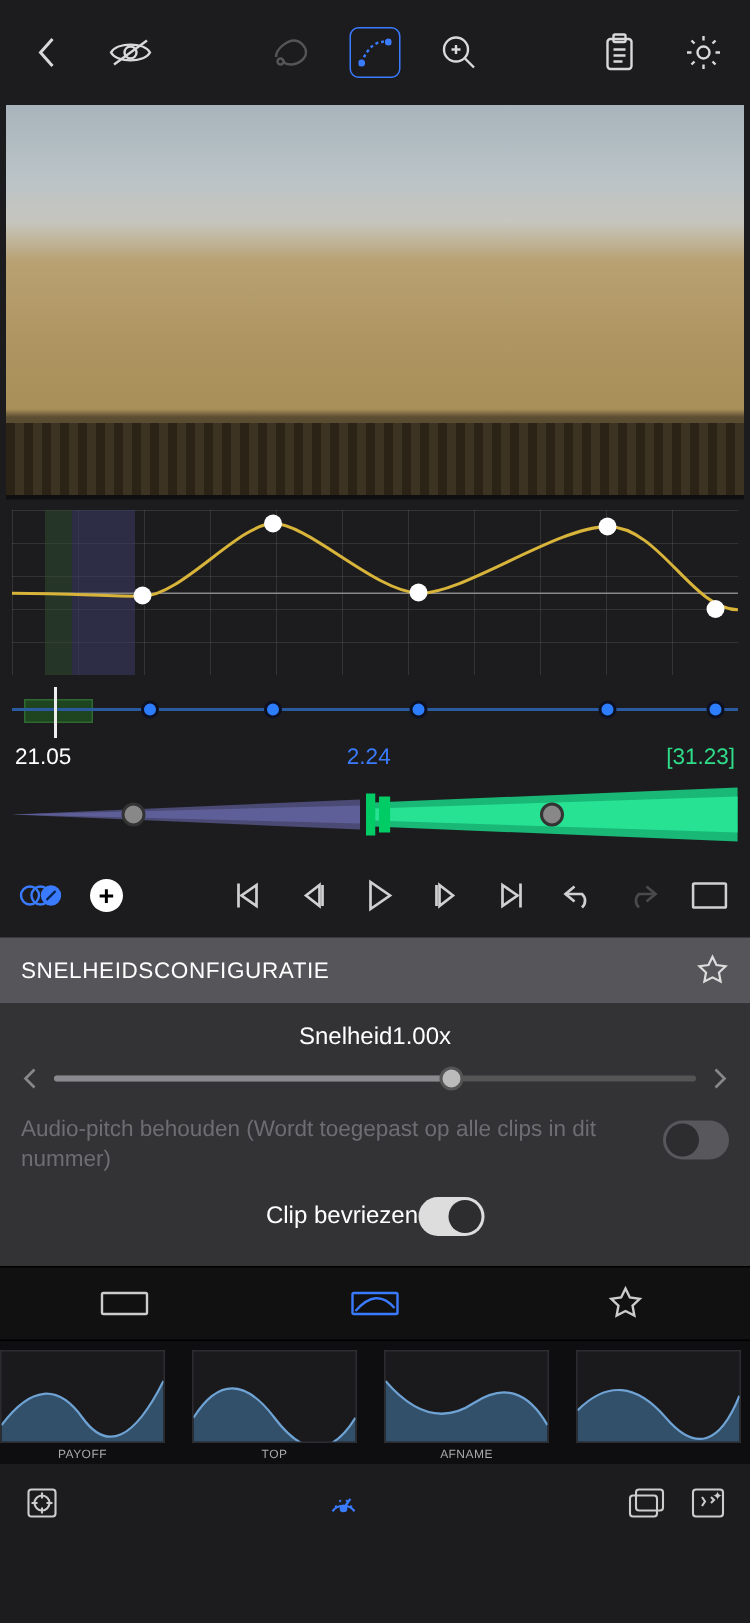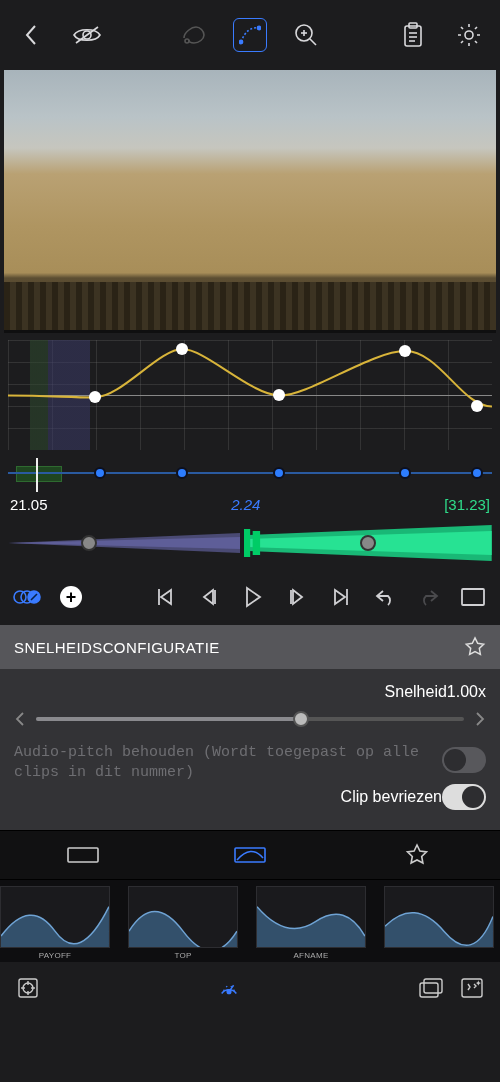--- a/index.html
+++ b/index.html
@@ -70,21 +70,21 @@
   .kf-dot{position:absolute; width:12px; height:12px; border-radius:50%; background:#fff; transform:translate(-50%,-50%);}
   
   
   .mini-timeline{ margin:8px 8px 0; height:34px; position:relative;}
   .mini-track{position:absolute; top:14px; left:0; right:0; height:2px; background:#2a5aa0;}
   .mini-clip{position:absolute; top:8px; height:16px; background:#1f4520; border:1px solid #2e6a30;}
   .mini-kf{position:absolute; top:9px; width:12px; height:12px; border-radius:50%; background:#2d7dff; border:2px solid #0c1020; transform:translateX(-50%);}
   .mini-playhead{position:absolute; top:0; bottom:0; width:2px; background:#eee;}
   
   .time-row{display:flex; justify-content:space-between; padding:0 10px; font-size:15px; margin-top:4px;}
-  .time-row .t2{color:#3a7bff;font-style:italic;}
+  .time-row .t2{color:#3a7bff;}
   .time-row .t3{color:#2fdc8a;}
   
   
   .wave-row{margin:10px 8px 0; height:40px; display:flex; gap:4px; position:relative;}
   .wave-a,.wave-b{position:relative; border-radius:2px;}
   .wave-a{flex:0 0 48%;}
   .wave-b{flex:1;}
   .wave-a svg,.wave-b svg{width:100%; height:100%;}
   .wave-knob{position:absolute; top:50%; width:16px; height:16px; border-radius:50%; background:#888; border:2px solid #333; transform:translate(-50%,-50%);}
   
@@ -97,26 +97,26 @@
   .t-btn.blue{color:#3a7bff;}
   .t-btn.dim{color:#4a4a4d;}
   .plus-circ{width:22px;height:22px;border-radius:50%;background:#fff;color:#000;display:flex;align-items:center;justify-content:center;font-weight:bold;font-size:18px;}
   
   
   .configbar{
     background:#56565a; height:44px; display:flex; align-items:center; justify-content:space-between;
     padding:0 14px; font-size:15px; letter-spacing:0.4px;
   }
   .panel{background:#333336; padding:14px 14px 10px; font-size:16px;}
-  .row{display:flex; align-items:center; justify-content:flex-end; margin-bottom:10px;}
+  .row{display:flex; align-items:center; justify-content:center; margin-bottom:10px;}
   .slider-row{display:flex; align-items:center; gap:10px; margin-bottom:16px;}
   .slider{flex:1; height:4px; background:#555; border-radius:2px; position:relative;}
   .slider-fill{position:absolute;left:0;top:0;bottom:0;background:#8a8a8e;border-radius:2px;}
   .slider-thumb{position:absolute;top:50%;width:16px;height:16px;border-radius:50%;background:#bbb;border:2px solid #555;transform:translate(-50%,-50%);}
-  .muted{color:#6e6e72; font-size:15px; line-height:1.35; padding-right:60px; position:relative; font-family:Liberation Mono, monospace;}
+  .muted{color:#6e6e72; font-size:15px; line-height:1.35; padding-right:60px; position:relative; margin-bottom:14px;}
   .toggle{width:44px;height:26px;border-radius:13px;background:#58585c;position:relative;}
   .toggle.on{background:#ddd;}
   .toggle .knob{position:absolute;top:2px;width:22px;height:22px;border-radius:50%;background:#2d2d30;}
   .toggle .knob{left:2px;} .toggle.on .knob{left:20px;background:#2d2d30;}
   .muted .toggle{position:absolute;right:0;top:4px;}
   
   
   .tab-row{height:50px;background:#111112;display:flex;align-items:center;justify-content:space-around;border-top:1px solid #000;border-bottom:1px solid #000;}
   .tab-ic{width:40px;height:26px;display:flex;align-items:center;justify-content:center;}
   .tab-ic.sel svg{stroke:#3a7bff;}

